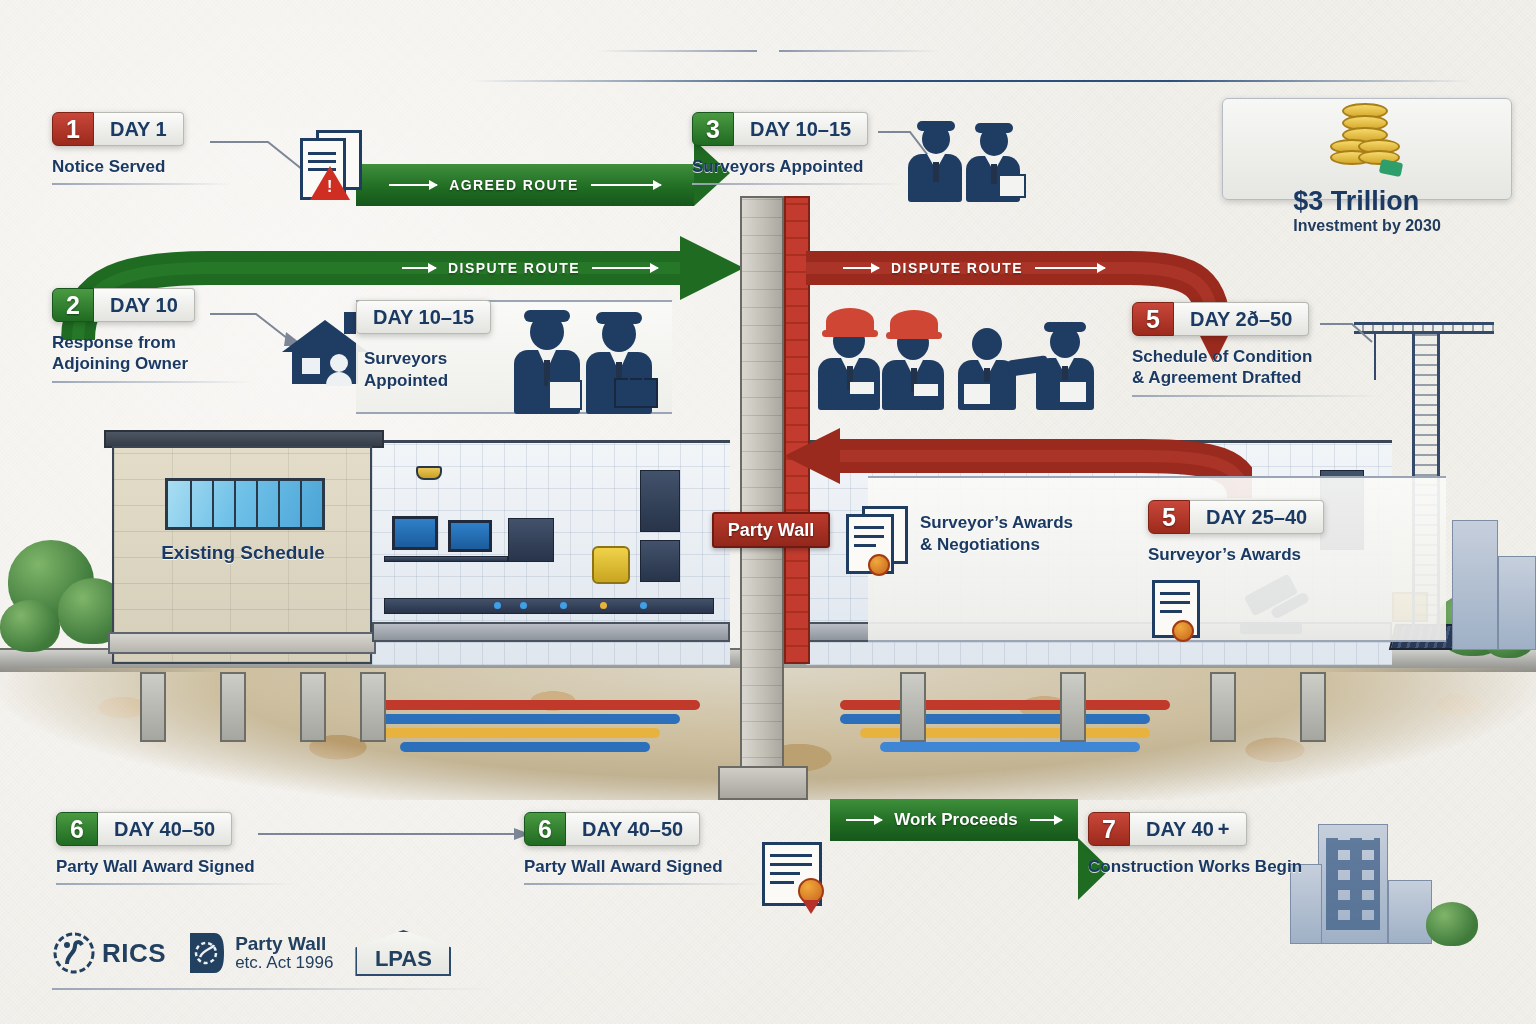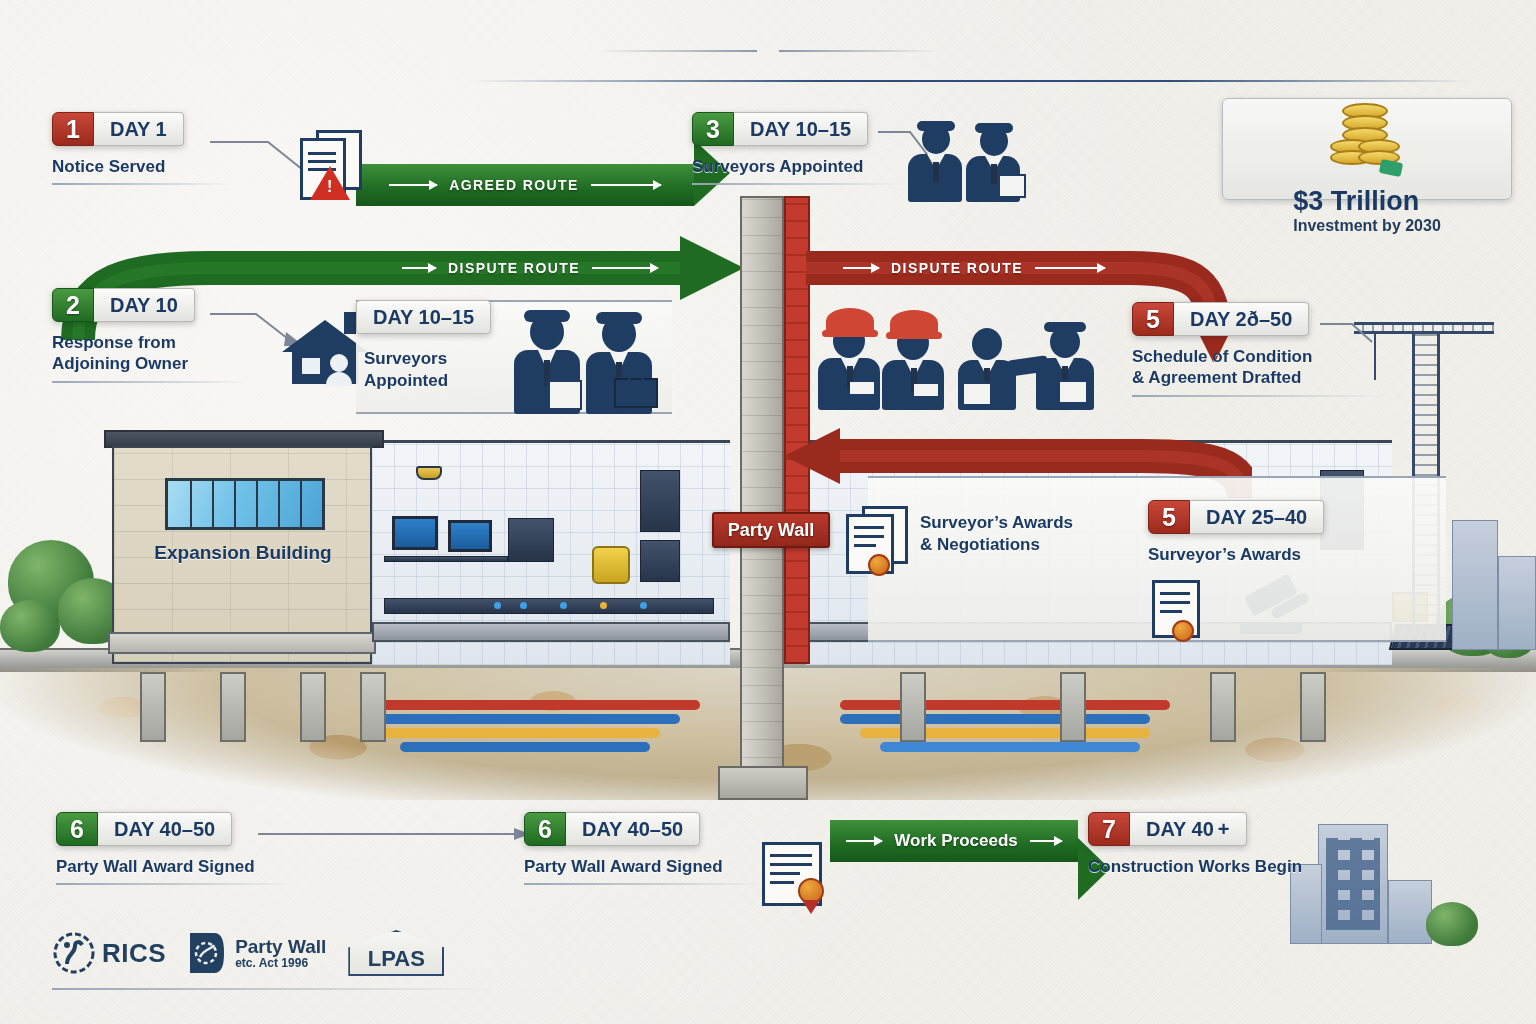--- a/index.html
+++ b/index.html
@@ -272,21 +272,21 @@
     display: flex; align-items: center; gap: 18px; z-index: 9;
   }
   .logo-mark {
     width: 44px; height: 44px; flex: 0 0 auto;
     display: flex; align-items: center; justify-content: center;
     color: #22405f;
   }
   .logo-text { font-size: 26px; font-weight: bold; color: #22405f; letter-spacing: .5px; }
   .logo-two-line { line-height: 1.05; }
   .logo-two-line .l1 { font-size: 19px; font-weight: bold; color: #22405f; }
-  .logo-two-line .l2 { font-size: 12px; font-weight: bold; color: #22405f; }
+  .logo-two-line .l2 { font-size: 17px; font-weight: normal; color: #22405f; }
   #lpas-badge {
     position: relative; width: 96px; height: 46px; margin-left: 4px;
     display: flex; align-items: flex-end; justify-content: center;
     padding-bottom: 4px;
   }
   #lpas-badge .shape {
     position: absolute; inset: 0;
     background: linear-gradient(#f6f6f3,#e4e4e0);
     border: 2px solid #2c4a6d;
     clip-path: polygon(0% 38%, 50% 0%, 100% 38%, 100% 100%, 0% 100%);
@@ -323,21 +323,21 @@
   <div id="existing-roof"></div>
   <div id="existing-building"></div>
   <div id="existing-window">
     <div class="mullion" style="left:22px"></div>
       <div class="mullion" style="left:44px"></div>
     <div class="mullion" style="left:66px"></div>
       <div class="mullion" style="left:88px"></div>
     <div class="mullion" style="left:110px"></div>
       <div class="mullion" style="left:132px"></div>
   </div>
-  <div id="existing-label">Expansion Building</div>
+  <div id="existing-label">Existing Schedule</div>
   <div id="existing-plinth"></div>
 
   <div class="floor-slab" style="left:372px; top:622px; width:358px;"></div>
   <div class="monitor" style="left:392px; top:516px; width:46px; height:34px;"></div>
   <div class="monitor" style="left:448px; top:520px; width:44px; height:32px;"></div>
   <div class="rack" style="left:384px; top:556px; width:124px; height:6px;"></div>
   <div class="rack" style="left:508px; top:518px; width:46px; height:44px;"></div>
   <div class="rack" style="left:640px; top:470px; width:40px; height:62px;"></div>
   <div class="rack" style="left:640px; top:540px; width:40px; height:42px;"></div>
   <div style="position:absolute;left:592px;top:546px;width:38px;height:38px;border-radius:6px;background:linear-gradient(#f0d24a,#c9a520);border:2px solid #8e7412;"></div>
@@ -657,21 +657,21 @@
   <div class="doc-icon" style="left:762px; top:842px; width:76px; height:68px;">
     <div class="doc-page" style="left:0; top:0; width:60px; height:64px;"></div>
     <div class="doc-line" style="left:8px; top:12px; width:42px;"></div>
     <div class="doc-line" style="left:8px; top:21px; width:42px;"></div>
     <div class="doc-line" style="left:8px; top:30px; width:30px;"></div>
     <div class="doc-line" style="left:8px; top:39px; width:24px;"></div>
     <div class="doc-seal" style="left:36px; top:36px; width:26px; height:26px;"></div>
     <div style="position:absolute;left:40px;top:58px;width:0;height:0;border-left:9px solid transparent;border-right:9px solid transparent;border-top:14px solid #b6302a;"></div>
   </div>
 
-  <div class="route" style="left:830px; top:820px; width:248px; height:42px;text-align:center;">
+  <div class="route" style="left:830px; top:799px; width:248px; height:42px;text-align:center;">
     <div class="bar green-fill"></div>
     <div class="label" style="font-size:17px; letter-spacing:0;">
       <div class="tick" style="width:36px"></div>
       <span>Work Proceeds</span>
       <div class="tick" style="width:32px"></div>
     </div>
   </div>
   <div class="arrow-head" style="left:1078px; top:838px; border-top:31px solid transparent; border-bottom:31px solid transparent; border-left:32px solid #1f6b22;"></div>
 
   <div class="step" style="left:1088px; top:812px; width:300px;">

